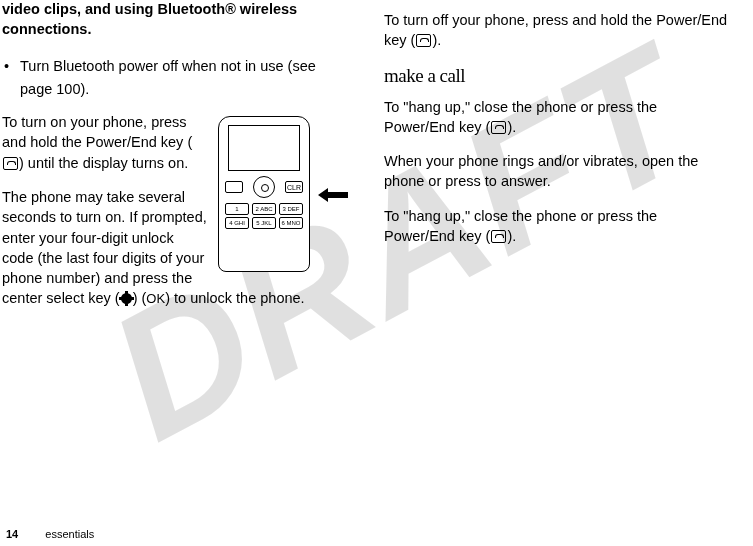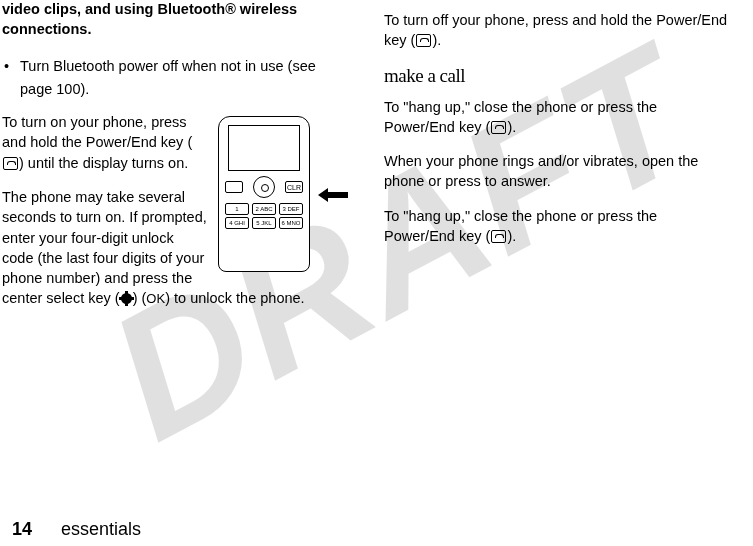--- a/index.html
+++ b/index.html
@@ -191,22 +191,22 @@
     }
     .icon-center::before, .icon-center::after {
       content:""; position:absolute; background:#000;
     }
     .icon-center::before { width:3px; height:15px; left:4px; top:-2px; }
     .icon-center::after { width:15px; height:3px; top:4px; left:-2px; }
     .smallcaps { font-variant: small-caps; font-size: 13px; }
     .footer {
       position: absolute;
       bottom: 6px;
-      left: 12px;
-      font-size: 18px;
+      left: 6px;
+      font-size: 11px;
     }
     .footer .pg { font-weight: bold; margin-right: 24px; }
   </style>
 </head>
 <body>
 
 <div class="watermark">DRAFT</div>
 
 <div class="page">
   <div class="col">

